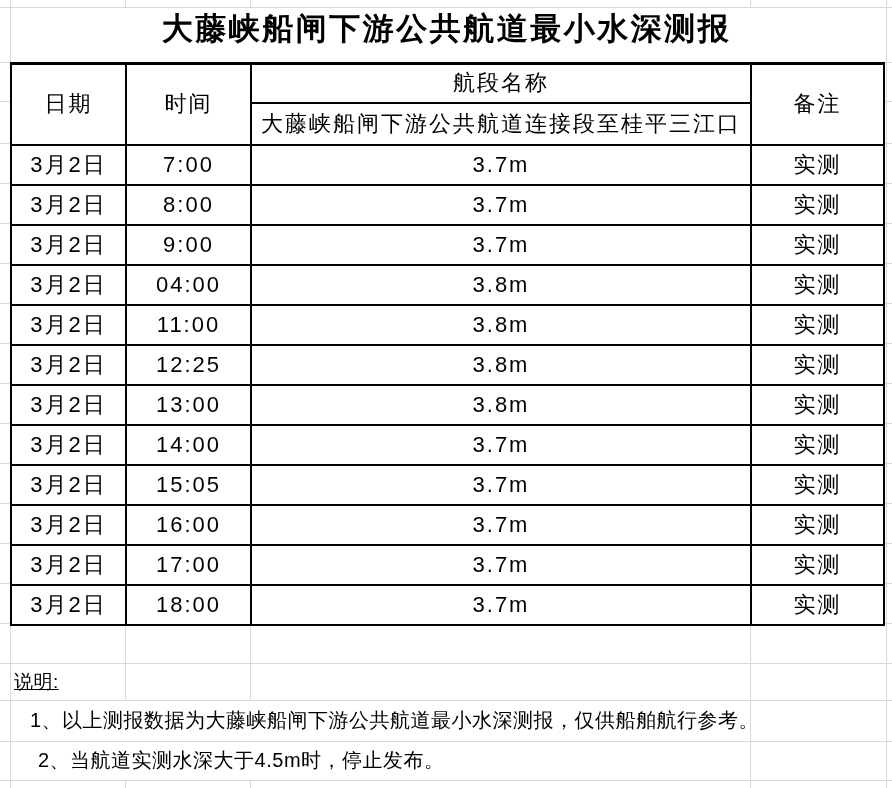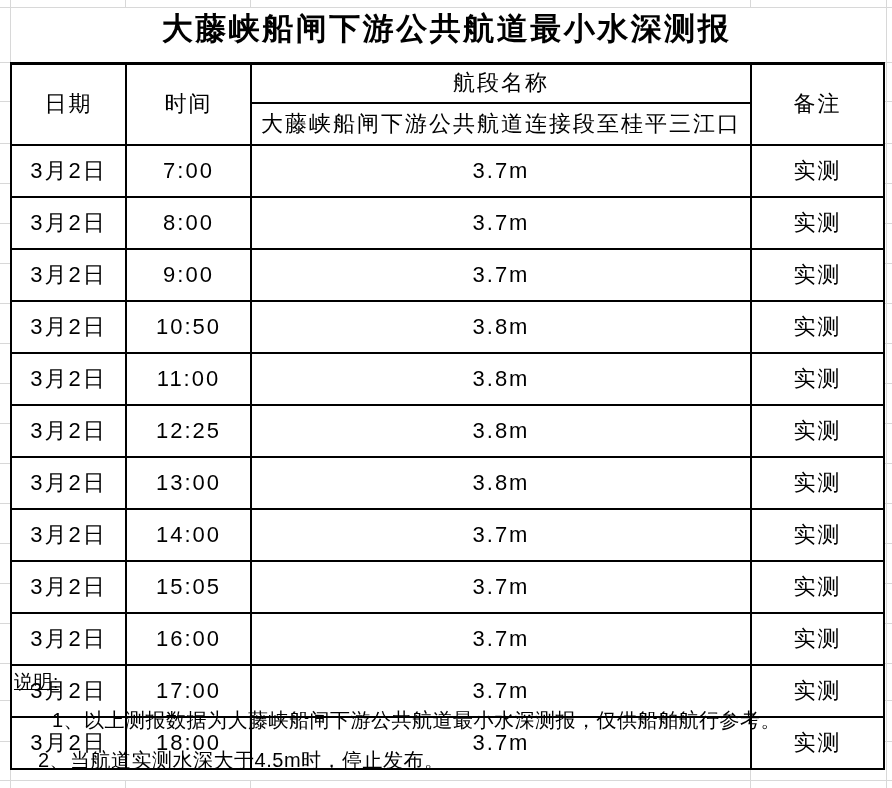--- a/index.html
+++ b/index.html
@@ -30,28 +30,28 @@
   }
   table.depth th,table.depth td{
     border:2px solid var(--border);
     text-align:center;vertical-align:middle;padding:0;
     font-size:22px;font-weight:normal;letter-spacing:2px;color:var(--text);
     white-space:nowrap;overflow:hidden;
   }
   table.depth tr.hdr1 th{border-top:3px solid var(--border);}
   table.depth tr.hdr1{height:39px;}
   table.depth tr.hdr2{height:42px;}
-  table.depth tr.datarow{height:52px;}
+  table.depth tr.datarow{height:40px;}
 
   .note-line{
     position:absolute;z-index:2;display:flex;align-items:center;
     font-size:20px;letter-spacing:0.5px;white-space:nowrap;
   }
   .note-label{left:14px;top:663px;height:37px;font-size:19px;text-decoration:underline;}
-  .note-1{left:52px;top:700px;height:41px;}
+  .note-1{left:30px;top:700px;height:41px;}
   .note-2{left:38px;top:741px;height:39px;text-align:center;}
 </style>
 </head>
 <body>
 
 <div class="sheet">
 
   <svg class="gridlayer" width="892" height="788" aria-hidden="true">
 
     <rect class="gl" x="0" y="7" width="892" height="1"></rect>
@@ -137,21 +137,21 @@
           <td>实测</td>
         </tr>
         <tr class="datarow">
           <td>3月2日</td>
           <td>9:00</td>
           <td>3.7m</td>
           <td>实测</td>
         </tr>
         <tr class="datarow">
           <td>3月2日</td>
-          <td>10:50</td>
+          <td>04:00</td>
           <td>3.8m</td>
           <td>实测</td>
         </tr>
         <tr class="datarow">
           <td>3月2日</td>
           <td>11:00</td>
           <td>3.8m</td>
           <td>实测</td>
         </tr>
         <tr class="datarow">

